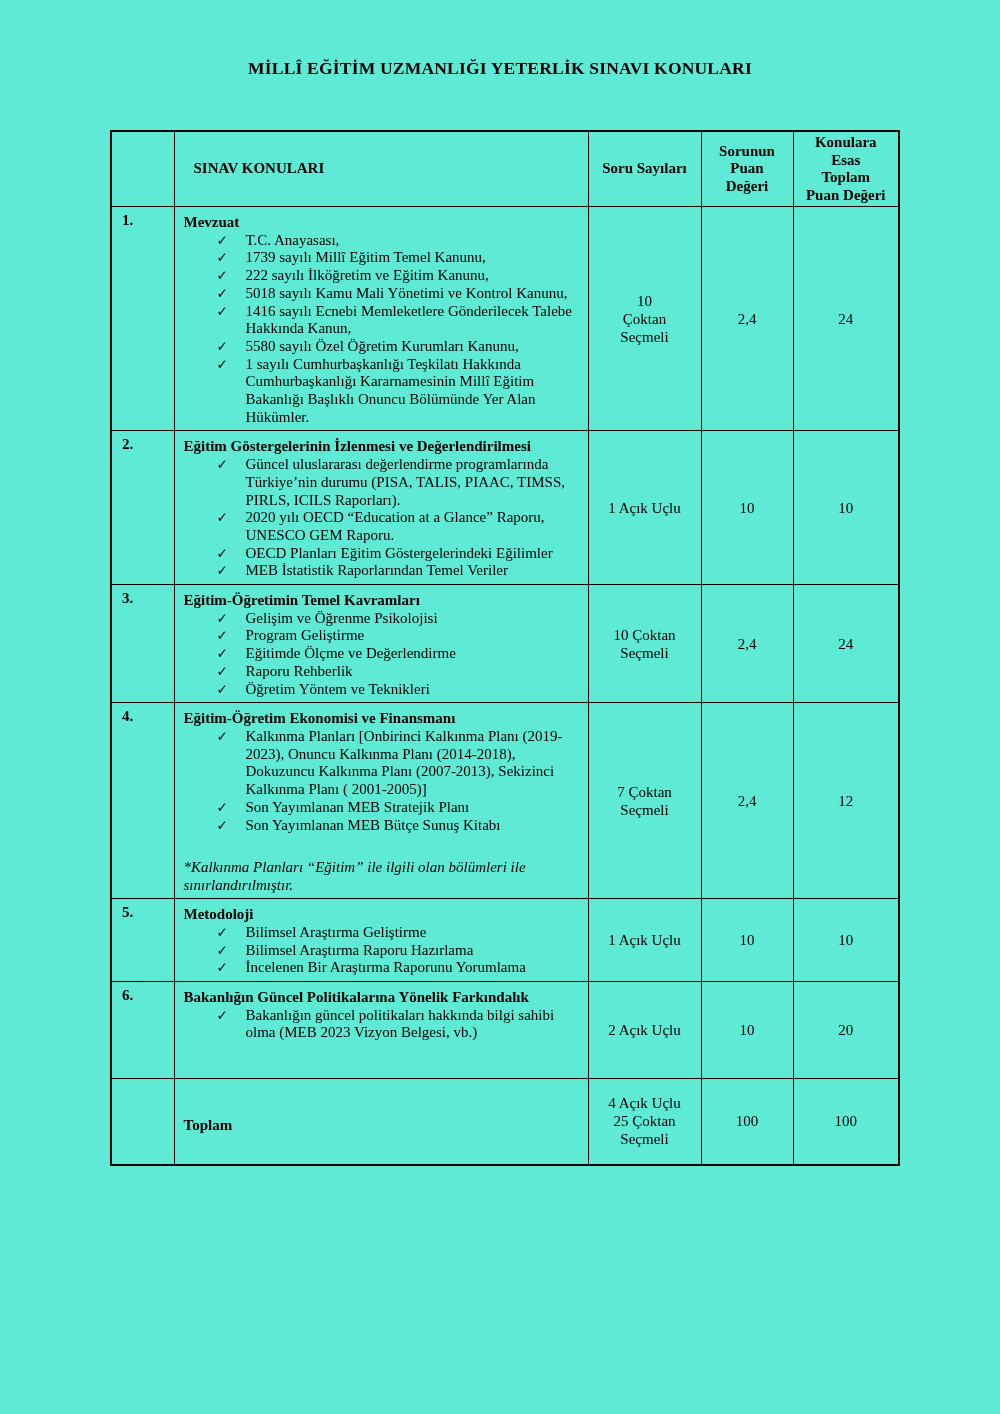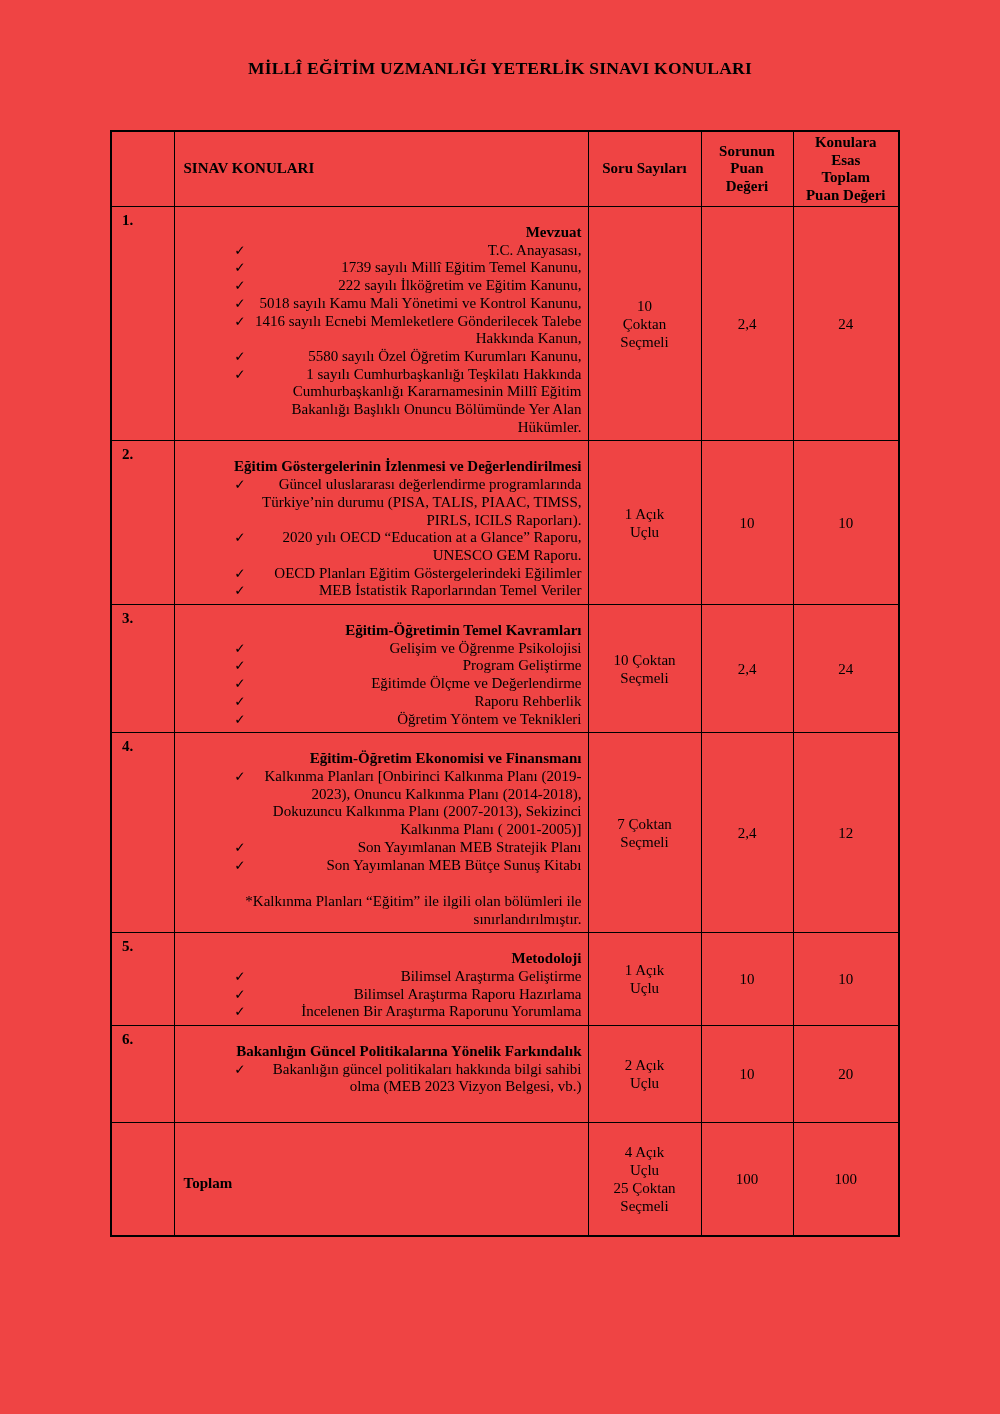--- a/index.html
+++ b/index.html
@@ -5,21 +5,21 @@
   * { margin: 0; padding: 0; box-sizing: border-box; }
   html, body { background: #e8e8e8; }
   body {
     width: 1000px; height: 1414px;
     font-family: "Liberation Serif", "DejaVu Serif", serif;
     color: #000;
     position: relative;
   }
   .page {
     position: absolute; inset: 0;
-    background: #ef4444;
+    background: #5eead4;
   }
   .doc-title {
     position: absolute;
     top: 57px; left: 0; width: 100%;
     text-align: center;
     font-weight: bold;
     font-size: 17.5px;
     line-height: 23px;
     letter-spacing: 0.2px;
   }
@@ -40,58 +40,58 @@
   th.h-cell {
     font-weight: bold;
     vertical-align: middle;
     text-align: center;
     white-space: pre-line;
     line-height: 17.5px;
     padding: 2px 2px;
   }
   th.h-topics {
     text-align: left;
-    padding-left: 9px;
+    padding-left: 19px;
   }
   td.num {
     font-weight: bold;
     vertical-align: top;
     text-align: left;
     padding: 5px 0 0 10px;
     line-height: 17.7px;
   }
   td.topic {
     vertical-align: top;
-    padding: 17px 6px 4px 9px;
+    padding: 7px 6px 4px 9px;
     line-height: 17.7px;
-    text-align: right;
   }
   .topic-title { font-weight: bold; }
   ul.items {
     list-style: none;
     padding-left: 33px;
     margin: 0;
   }
   ul.items li { display: flex; }
   .check {
     flex: 0 0 29px;
     width: 29px;
     font-size: 13.5px;
   }
   .item-text { flex: 1 1 auto; }
   .note {
-    margin-top: 18px;
+    font-style: italic;
+    margin-top: 24px;
     line-height: 18px;
   }
   td.cell-center {
     text-align: center;
     vertical-align: middle;
     white-space: pre-line;
     line-height: 18px;
-    padding: 20px;
+    padding: 6px;
   }
   td.topic-total {
     font-weight: bold;
     vertical-align: middle;
     padding: 8px 0 0 9px;
   }
 </style>
 </head>
 <body>
 

